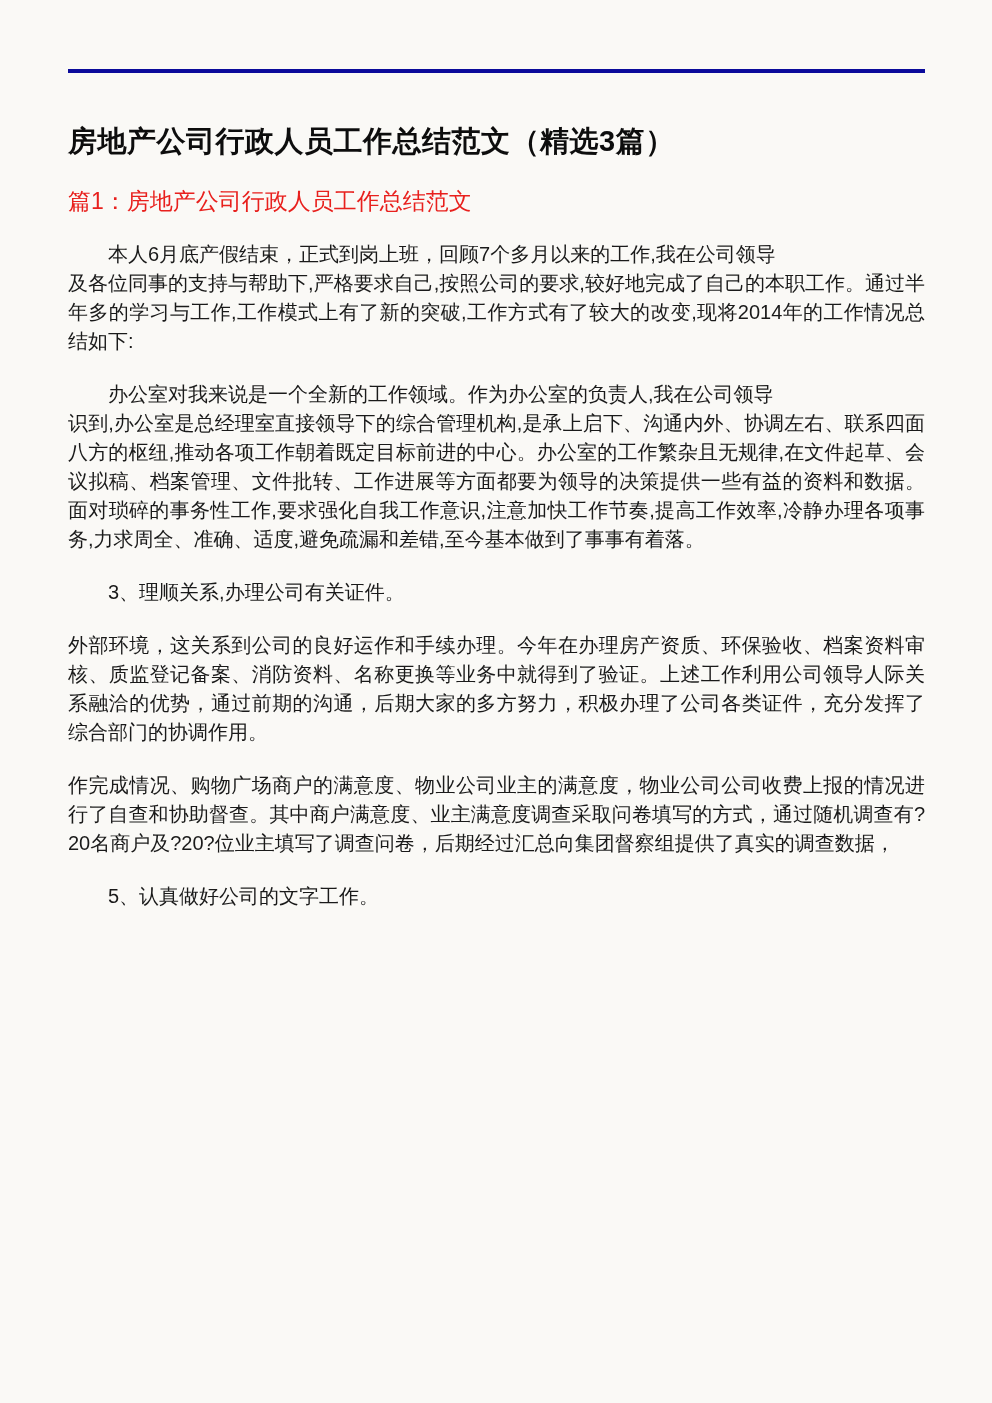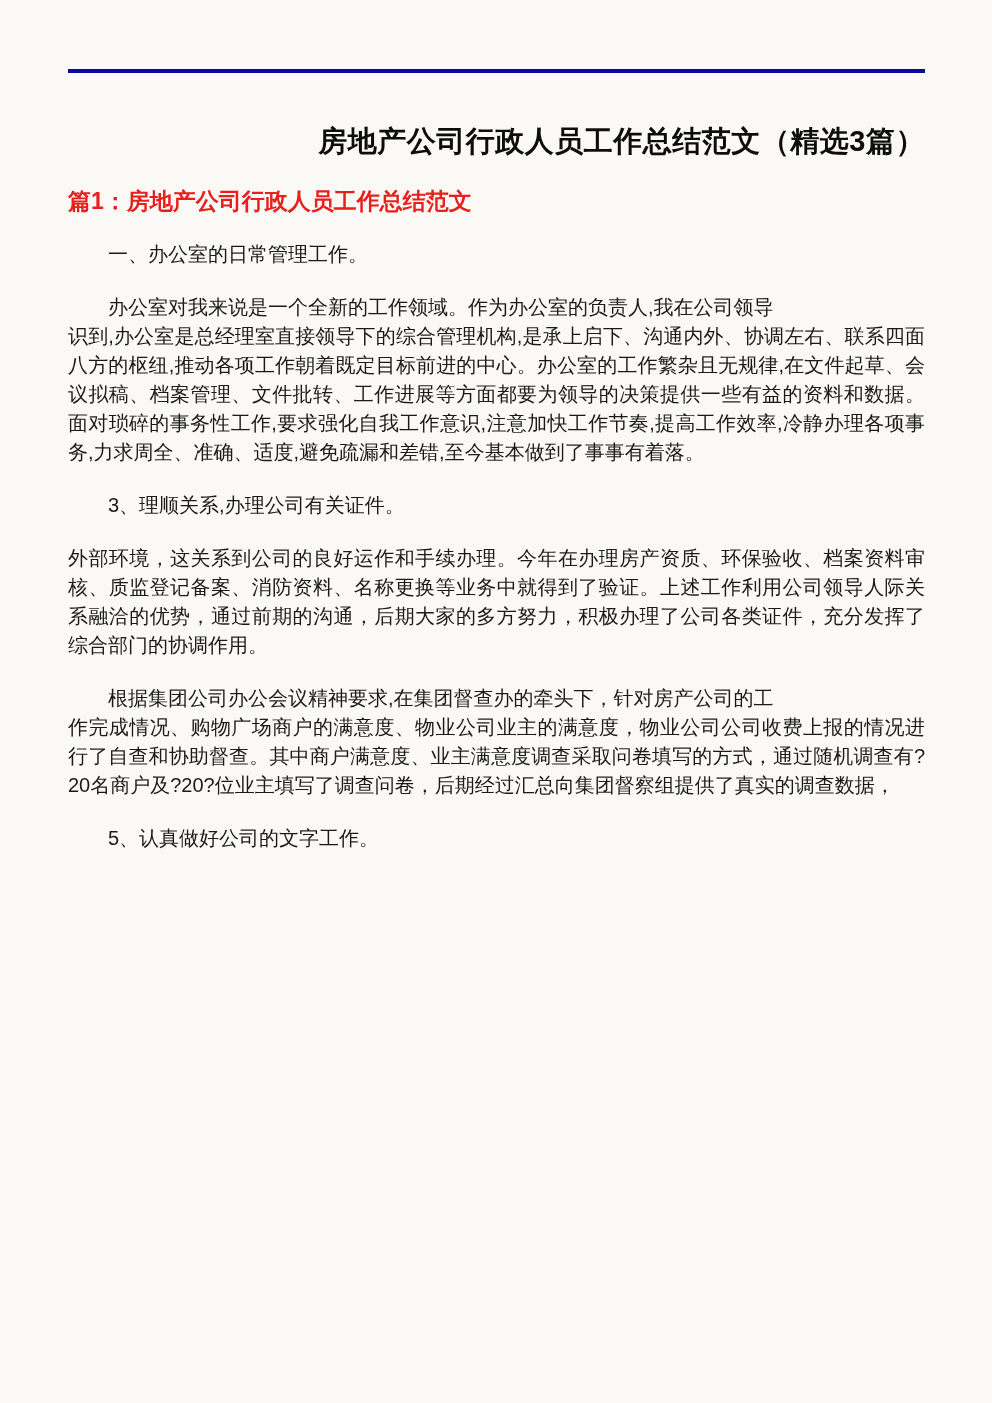--- a/index.html
+++ b/index.html
@@ -22,28 +22,28 @@
     background:#0b0b9b;
     border:none;
   }
   .top-rule { margin-top:69px; }
   .doc-title {
     margin:49px 0 0 0;
     font-size:29px;
     line-height:38px;
     font-weight:bold;
     color:#0d0d0d;
-    text-align:right;
+    text-align:left;
     letter-spacing:0.5px;
   }
   .section-heading {
     margin:26px 0 0 0;
     font-size:23px;
     line-height:30px;
-    font-weight:bold;
+    font-weight:normal;
     color:#e8201d;
   }
   .block {
     margin:24px 0 0 0;
     font-size:20px;
     line-height:29px;
     color:#1a1a1a;
     text-align:justify;
   }
   .first-line {
@@ -56,34 +56,36 @@
 <body>
 
 <div class="page">
 
   <div class="rule top-rule"></div>
 
   <h1 class="doc-title">房地产公司行政人员工作总结范文（精选3篇）</h1>
 
   <h2 class="section-heading">篇1：房地产公司行政人员工作总结范文</h2>
 
+  <p class="block">
+    <span class="first-line">本人6月底产假结束，正式到岗上班，回顾7个多月以来的工作,我在公司领导</span><span>及各位同事的支持与帮助下,严格要求自己,按照公司的要求,较好地完成了自己的本职工作。通过半年多的学习与工作,工作模式上有了新的突破,工作方式有了较大的改变,现将2014年的工作情况总结如下:</span>
+  </p>
 
-  <p class="block subhead">一、办公室的日常管理工作。</p>
 
   <p class="block">
     <span class="first-line">办公室对我来说是一个全新的工作领域。作为办公室的负责人,我在公司领导</span><span>识到,办公室是总经理室直接领导下的综合管理机构,是承上启下、沟通内外、协调左右、联系四面八方的枢纽,推动各项工作朝着既定目标前进的中心。办公室的工作繁杂且无规律,在文件起草、会议拟稿、档案管理、文件批转、工作进展等方面都要为领导的决策提供一些有益的资料和数据。面对琐碎的事务性工作,要求强化自我工作意识,注意加快工作节奏,提高工作效率,冷静办理各项事务,力求周全、准确、适度,避免疏漏和差错,至今基本做到了事事有着落。</span>
   </p>
 
   <p class="block subhead">3、理顺关系,办理公司有关证件。</p>
 
   <p class="block">
     <span>外部环境，这关系到公司的良好运作和手续办理。今年在办理房产资质、环保验收、档案资料审核、质监登记备案、消防资料、名称更换等业务中就得到了验证。上述工作利用公司领导人际关系融洽的优势，通过前期的沟通，后期大家的多方努力，积极办理了公司各类证件，充分发挥了综合部门的协调作用。</span>
   </p>
 
 
   <p class="block">
-    <span class="first-line">根据集团公司办公会议精神要求,在集团督查办的牵头下，针对房产公司的工</span><span>作完成情况、购物广场商户的满意度、物业公司业主的满意度，物业公司公司收费上报的情况进行了自查和协助督查。其中商户满意度、业主满意度调查采取问卷填写的方式，通过随机调查有?20名商户及?20?位业主填写了调查问卷，后期经过汇总向集团督察组提供了真实的调查数据，</span>
+    <span>作完成情况、购物广场商户的满意度、物业公司业主的满意度，物业公司公司收费上报的情况进行了自查和协助督查。其中商户满意度、业主满意度调查采取问卷填写的方式，通过随机调查有?20名商户及?20?位业主填写了调查问卷，后期经过汇总向集团督察组提供了真实的调查数据，</span>
   </p>
 
   <p class="block subhead">5、认真做好公司的文字工作。</p>
 
 
 </div>
 
 </body></html>

